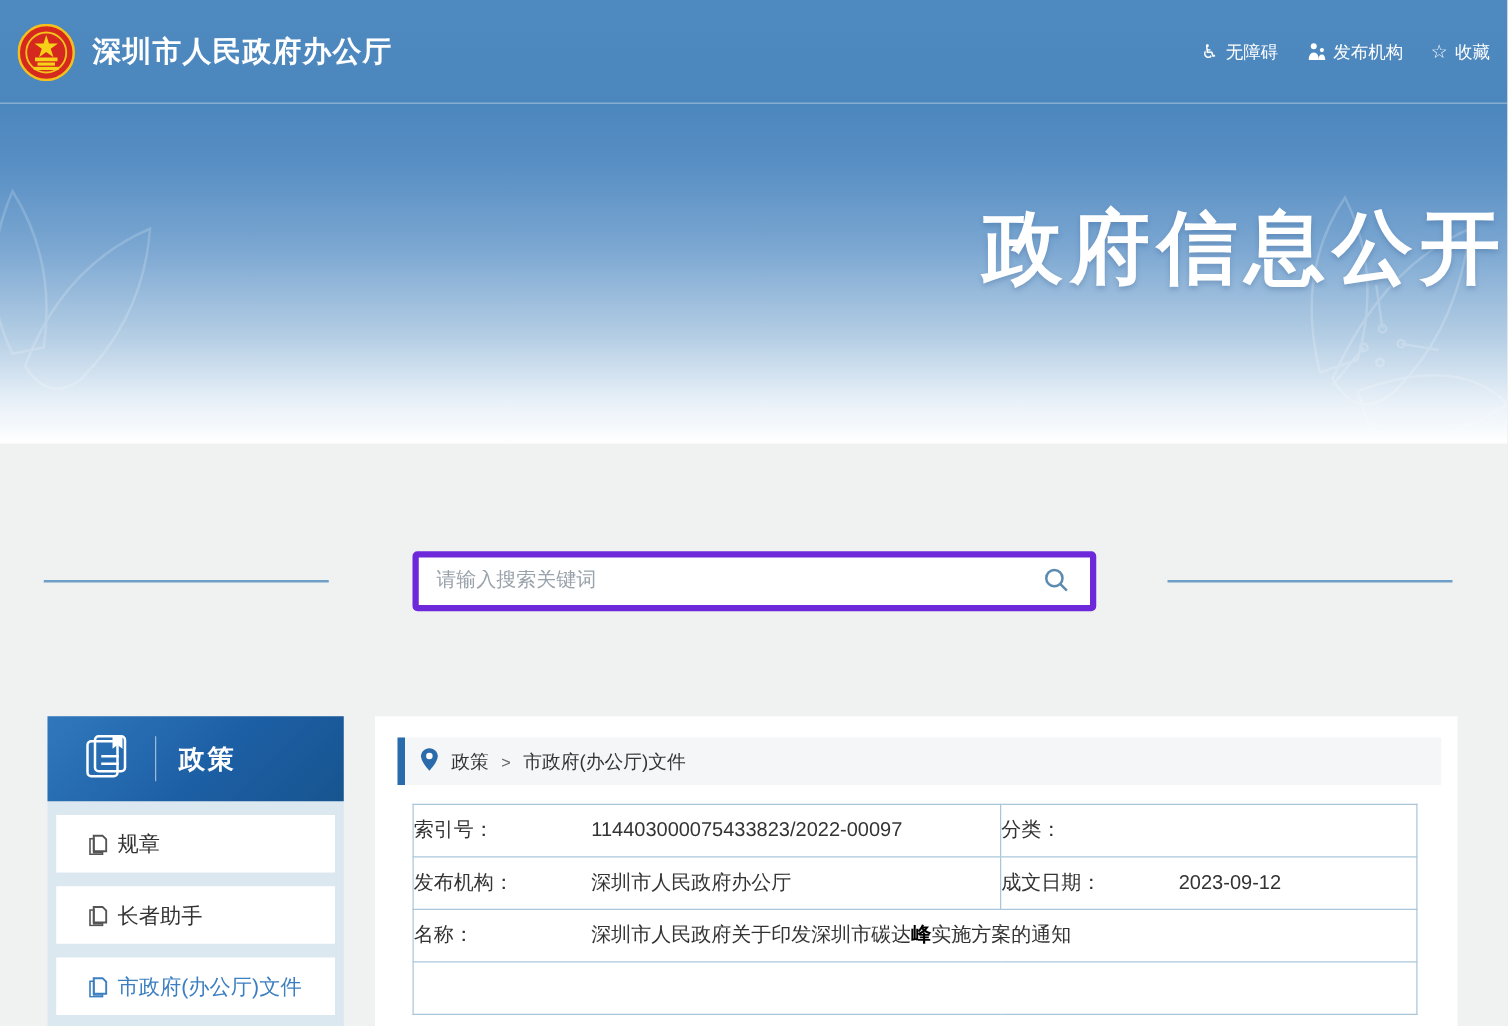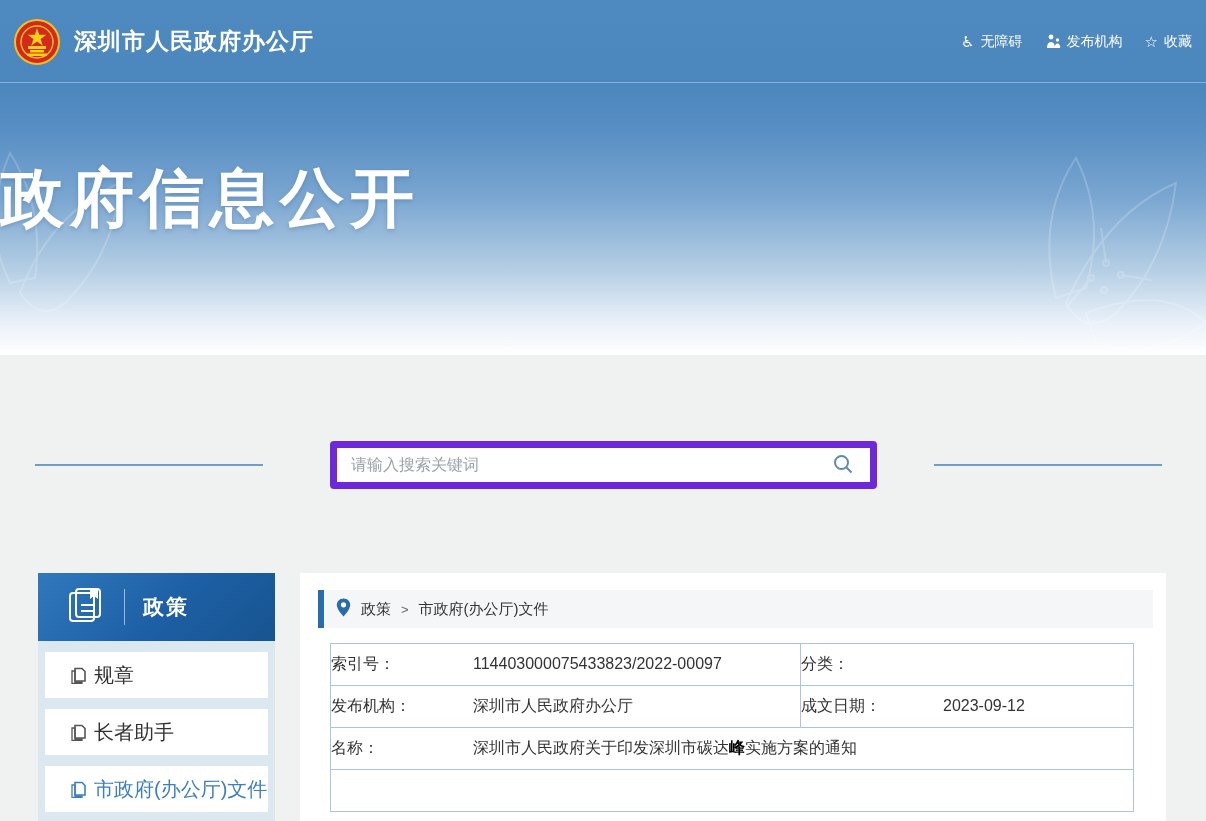--- a/index.html
+++ b/index.html
@@ -24,38 +24,38 @@
     text-decoration:none; cursor:pointer; }
   .top-link .glyph { font-size:15px; line-height:1; }
   .top-link svg { display:block; }
 
   
   .banner {
     height:272px; position:relative; overflow:hidden;
     background:linear-gradient(180deg,#4b86bd 0%,#588fc4 18%,#7aa6d1 42%,#b3cde4 68%,#e9f1f8 88%,#ffffff 100%);
   }
   .banner-title {
-    position:absolute; left:0; right:0; top:72px; text-align:left;
+    position:absolute; left:0; right:0; top:72px; text-align:right;
     color:#ffffff; font-size:64px; font-weight:bold; letter-spacing:6px;
     text-shadow:0 2px 4px rgba(40,80,130,.25);
   }
   .banner-deco { position:absolute; top:0; right:0; opacity:.35; }
   .banner-deco2 { position:absolute; top:10px; left:-40px; opacity:.18; }
 
   
   .content-bg { background:#f0f1f1; height:466px; position:relative; }
 
   
   .search-row { position:absolute; top:86px; left:0; width:100%; height:48px; }
   .deco-line { position:absolute; top:23px; height:2px; background:#6f9fc6; }
   .deco-line.left { left:35px; width:228px; }
   .deco-line.right { right:44px; width:228px; }
   .search-box {
     position:absolute; left:330px; top:0; width:547px; height:48px;
-    background:#fff; border:7px solid #6d28d9; border-radius:4px;
+    background:#fff; border:5px solid #6d28d9; border-radius:4px;
     display:flex; align-items:center; padding:0 14px;
   }
   .search-input {
     flex:1; border:none; outline:none; font-size:16px; color:#333;
     font-family:"Liberation Sans","DejaVu Sans",sans-serif; background:transparent;
   }
   .search-input::placeholder { color:#9aa3ab; }
   .search-btn { border:none; background:transparent; cursor:pointer; padding:2px; }
 
   
@@ -68,21 +68,21 @@
   .sidebar-header {
     height:68px; background:linear-gradient(135deg,#3078bc 0%,#1d5f a5 50%,#1a5a9c 100%);
     background:linear-gradient(135deg,#3078bc 0%,#1d5fa5 55%,#17548f 100%);
     display:flex; align-items:center; padding:0 0 0 28px; gap:18px;
   }
   .sidebar-header .vdiv { width:1px; height:36px; background:rgba(255,255,255,.55); }
   .sidebar-title { color:#fff; font-size:21px; font-weight:bold; letter-spacing:2px; }
   .sidebar-items { padding:11px 7px 0 7px; display:flex; flex-direction:column; gap:11px; }
   .side-item {
     background:#fff; height:46px; display:flex; align-items:center; gap:8px;
-    padding:0 0 0 26px; font-size:20px; color:#333; text-decoration:none; cursor:pointer;
+    padding:0 0 0 26px; font-size:17px; color:#333; text-decoration:none; cursor:pointer;
   }
   .side-item.active { color:#3c7fc0; }
   .side-item svg { flex:0 0 auto; }
 
   .panel {
     position:absolute; left:300px; top:0; width:866px; height:260px; background:#ffffff;
     padding:17px 13px 0 18px;
   }
 
   

